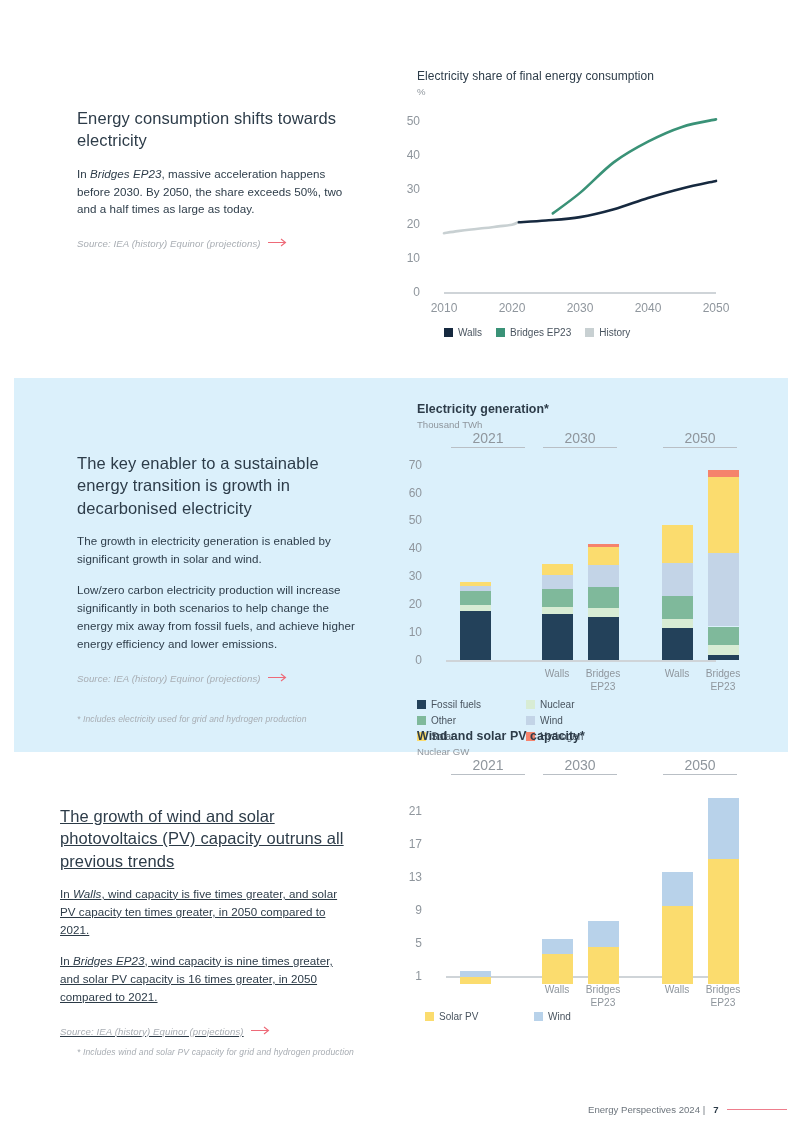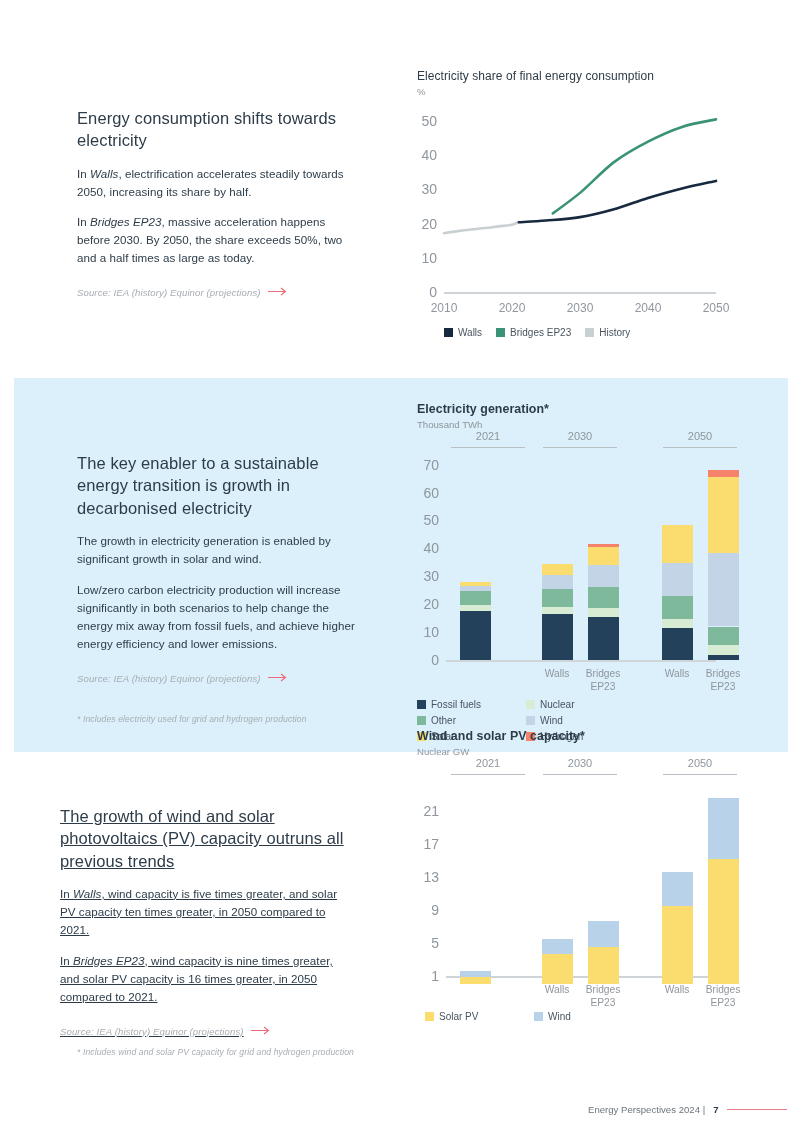--- a/index.html
+++ b/index.html
@@ -37,33 +37,33 @@
   }
   
   .chart{position:absolute;}
   .chart-title{
     font-size:12.4px;font-weight:700;color:#2d3c49;letter-spacing:.05px;
   }
   .chart-title.thin{font-weight:400;font-size:12px;}
   .chart-unit{font-size:9.6px;color:#8f969d;margin-top:3px;}
   .plot{position:relative;}
   .ytick{
-    position:absolute;right:100%;margin-right:7px;
-    font-size:14px;color:#8f969d;transform:translateY(-50%);
+    position:absolute;right:100%;margin-right:24px;
+    font-size:12px;color:#8f969d;transform:translateY(-50%);
     white-space:nowrap;
   }
   .xaxis-line{
     position:absolute;left:0;right:0;height:1.5px;background:#cfd4d8;
   }
   .xtick{
     position:absolute;font-size:12px;color:#8f969d;
     transform:translateX(-50%);white-space:nowrap;text-align:center;
   }
   .grouplabel{
-    position:absolute;font-size:11px;color:#8f969d;
+    position:absolute;font-size:14px;color:#8f969d;
     transform:translateX(-50%);text-align:left;white-space:nowrap;
   }
   .groupline{
     position:absolute;height:1px;background:#b9bfc5;transform:translateX(-50%);
   }
   .legend{position:absolute;display:flex;flex-wrap:wrap;gap:5px 14px;}
   .lg{display:flex;align-items:center;gap:5px;font-size:10px;color:#49545f;}
   .sw{width:9px;height:9px;display:block;}
   .bar{position:absolute;bottom:0;}
   .seg{position:absolute;left:0;right:0;}
@@ -81,21 +81,20 @@
 </style>
 </head>
 <body>
 
 <div class="page">
 
   <div class="band" style="top:378px;height:374px;"></div>
 
   <div class="section" style="left:77px;top:107px;width:280px;">
     <div class="headline">Energy consumption shifts towards electricity</div>
-    <div class="para">In <em>Walls</em>, electrification accelerates steadily towards 2050, increasing its share by half.</div>
     <div class="para">In <em>Bridges EP23</em>, massive acceleration happens before 2030. By 2050, the share exceeds 50%, two and a half times as large as today.</div>
     <div class="source">
       <span>Source: IEA (history) Equinor (projections)</span>
       <span class="arrow">
         <svg width="20" height="9" viewBox="0 0 20 9" aria-hidden="true">
           <path d="M0 4.5 H17 M13 1 L17.5 4.5 L13 8" stroke="#ee6a78" stroke-width="1.1" fill="none"></path>
         </svg>
       </span>
     </div>
   </div>

